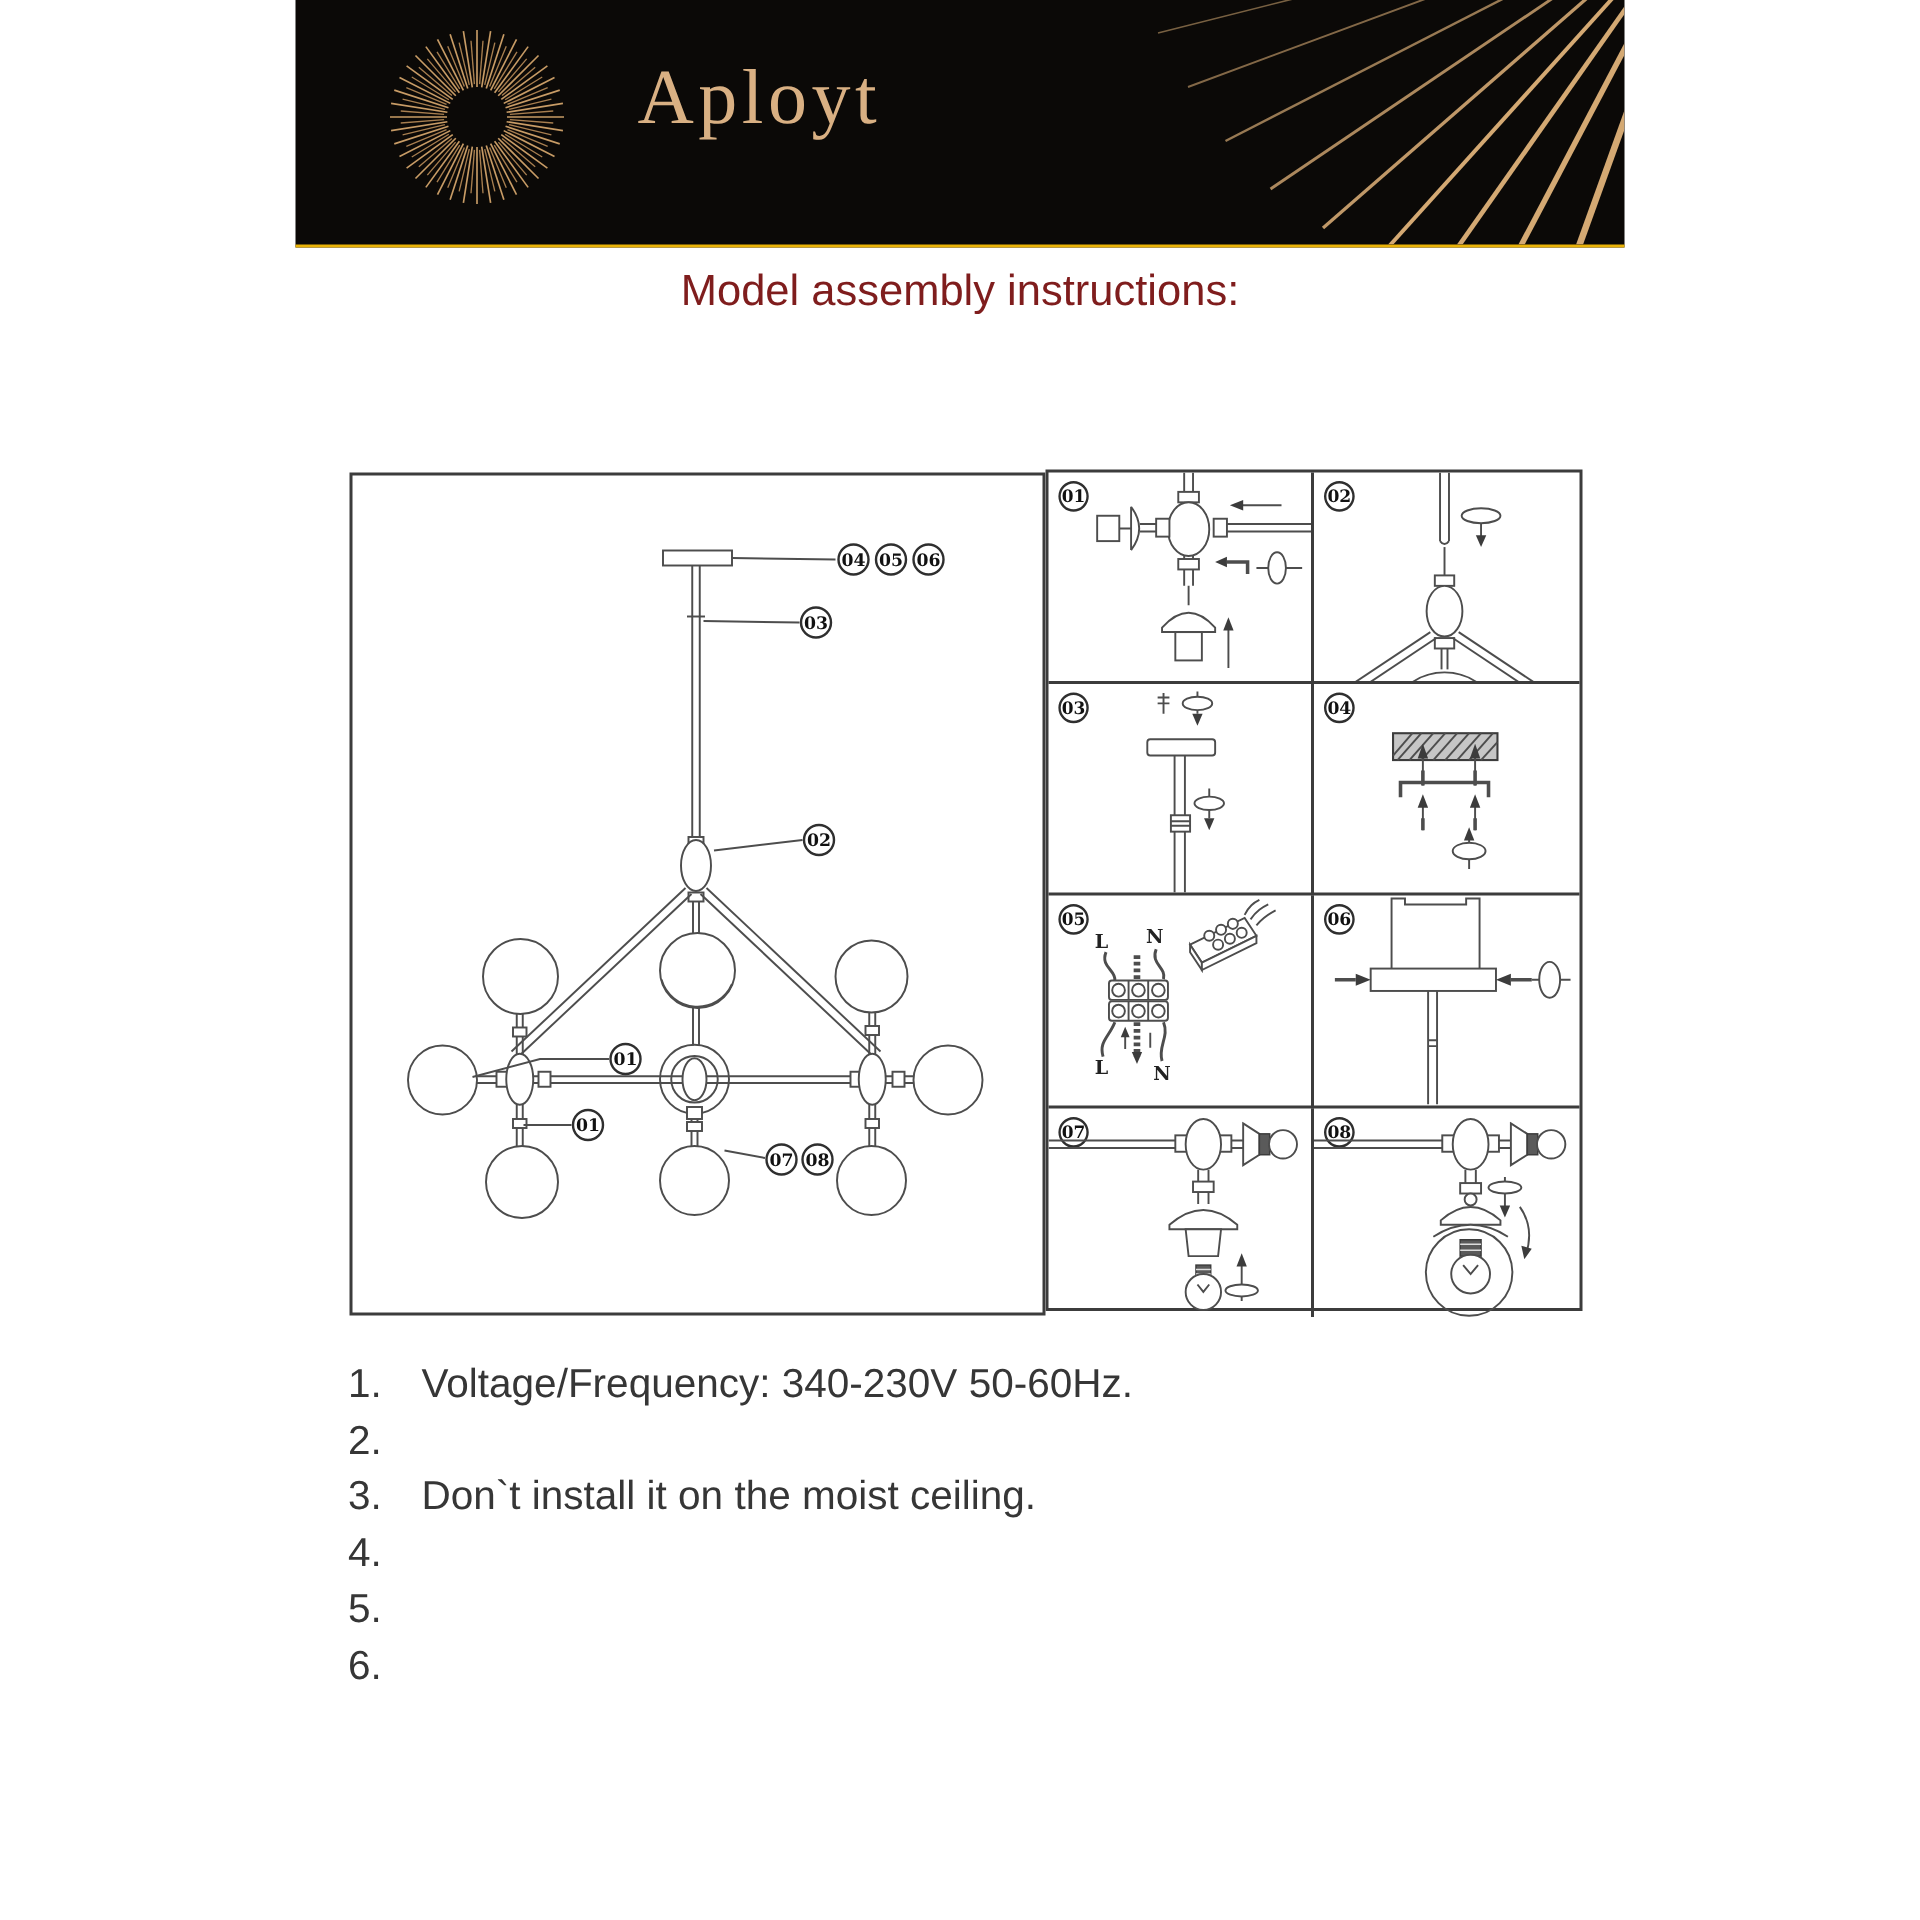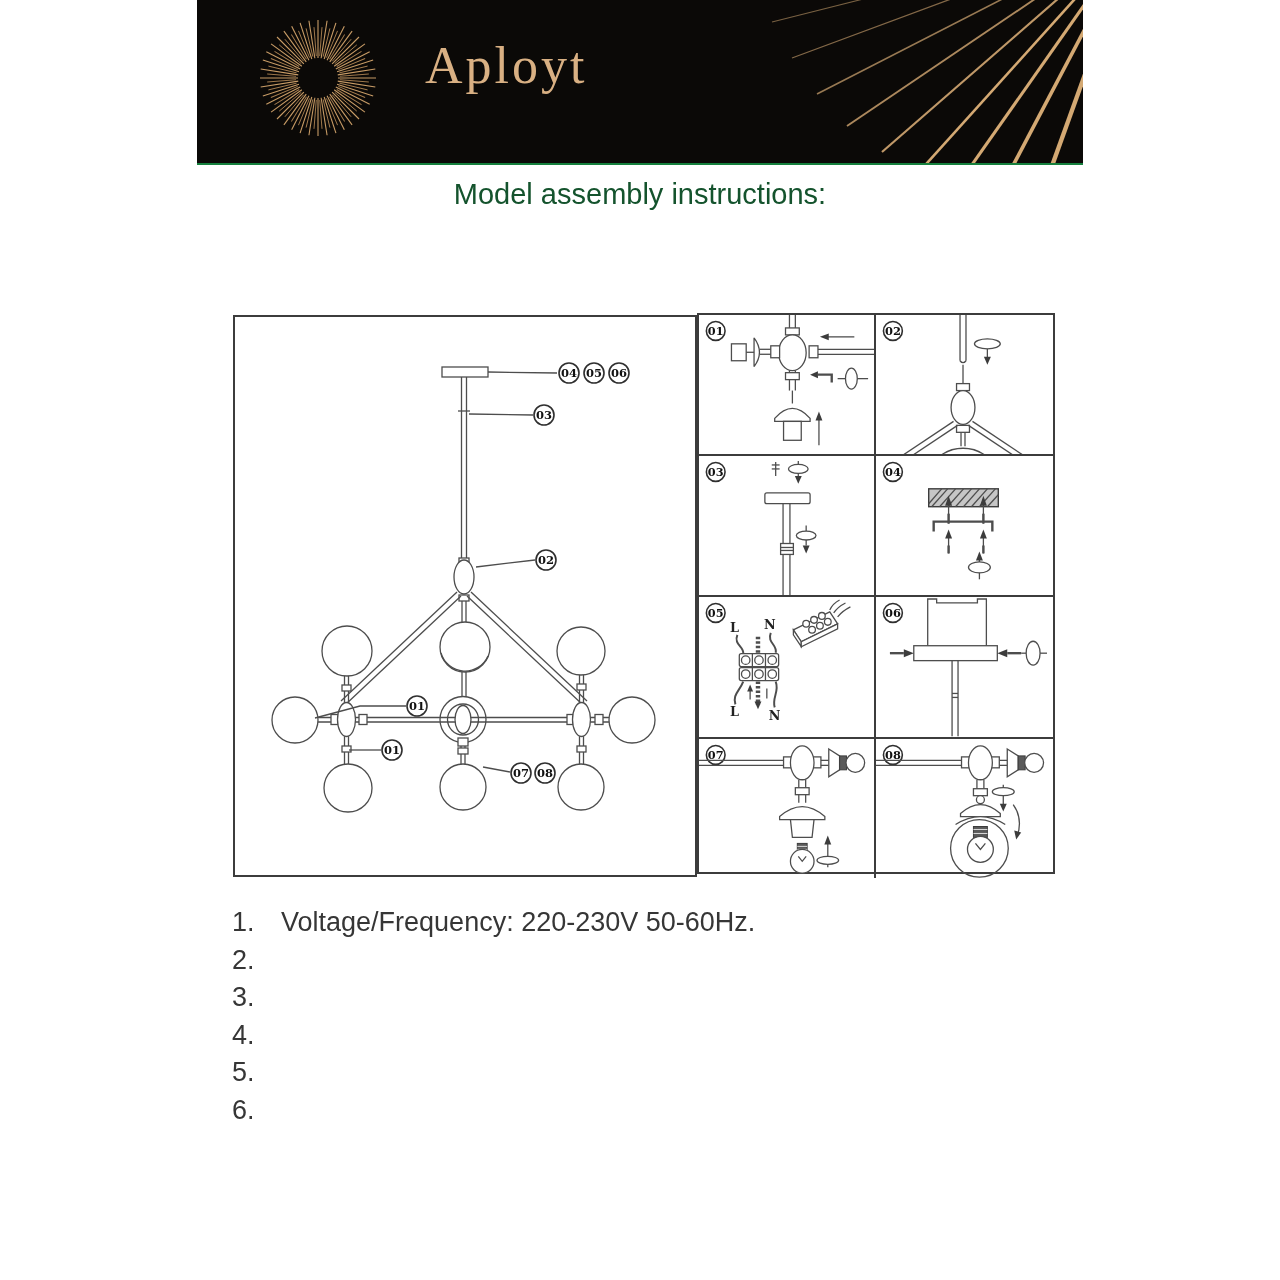--- a/index.html
+++ b/index.html
@@ -1,26 +1,26 @@
 <!DOCTYPE html>
 <html><head>
 <meta charset="utf-8">
 <style>
   html,body{margin:0;padding:0;background:#fff;}
   .page{position:relative;width:1280px;height:1280px;background:#fff;overflow:hidden;
         font-family:"Liberation Sans",sans-serif;}
   
   .banner{position:absolute;left:197px;top:0;width:886px;height:163px;background:#0b0907;
-          border-bottom:2px solid #15803d;overflow:hidden;}
+          border-bottom:2px solid #eab308;overflow:hidden;}
   .banner svg{position:absolute;left:0;top:0;}
   .brand{position:absolute;left:228px;top:36px;font-family:"Liberation Serif",serif;
          font-size:52px;font-weight:400;letter-spacing:3px;color:#d9b083;}
   
   .title-block{position:absolute;left:0;top:176px;width:100%;text-align:center;
-               color:#14532d;font-size:29px;line-height:37px;}
+               color:#7f1d1d;font-size:29px;line-height:37px;}
   
   .main-frame{position:absolute;left:233px;top:315px;width:464px;height:562px;
               border:2px solid #3c3c3c;box-sizing:border-box;background:#fff;}
   .grid{position:absolute;left:697px;top:313px;width:358px;height:561px;
         border:2px solid #3c3c3c;box-sizing:border-box;background:#fff;
         display:grid;grid-template-columns:1fr 1fr;grid-template-rows:repeat(4,1fr);}
   .cell{border-right:2px solid #3c3c3c;border-bottom:2px solid #3c3c3c;box-sizing:border-box;}
   .cell:nth-child(2n){border-right:none;}
   .cell:nth-child(7),.cell:nth-child(8){border-bottom:none;}
   .cell svg{display:block;width:100%;height:100%;}
@@ -524,27 +524,28 @@
         </g>
         <polygon class="arrow" points="128,73 124.5,65 131.5,65"></polygon>
         <polygon class="arrow" points="141,101 139,92 146,94"></polygon>
       </svg>
     </div>
   </div>
 
   <div class="instructions">
     <div class="irow">
       <span class="inum">1.</span>
-      <span>Voltage/Frequency: 220-230V 50-60Hz.</span>
+      <span>Voltage/Frequency: 340-230V 50-60Hz.</span>
     </div>
     <div class="irow">
       <span class="inum">2.</span>
     </div>
     <div class="irow">
       <span class="inum">3.</span>
+      <span>Don`t install it on the moist ceiling.</span>
     </div>
     <div class="irow">
       <span class="inum">4.</span>
     </div>
     <div class="irow">
       <span class="inum">5.</span>
     </div>
     <div class="irow">
       <span class="inum">6.</span>
     </div>

